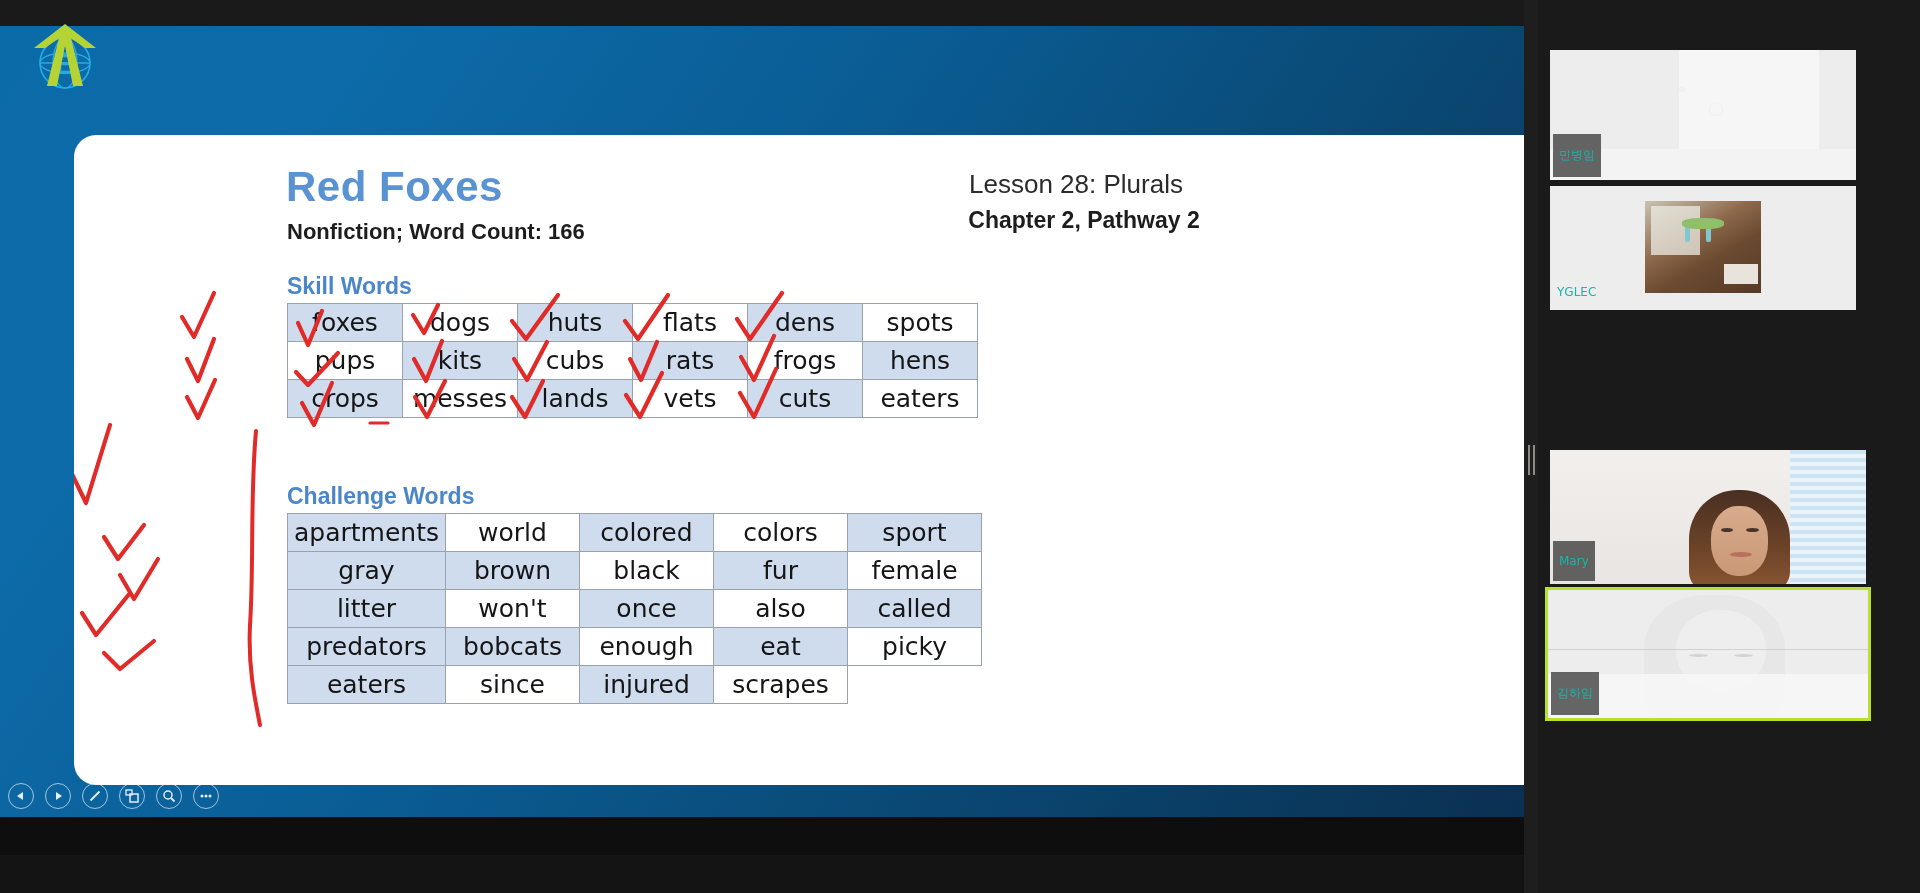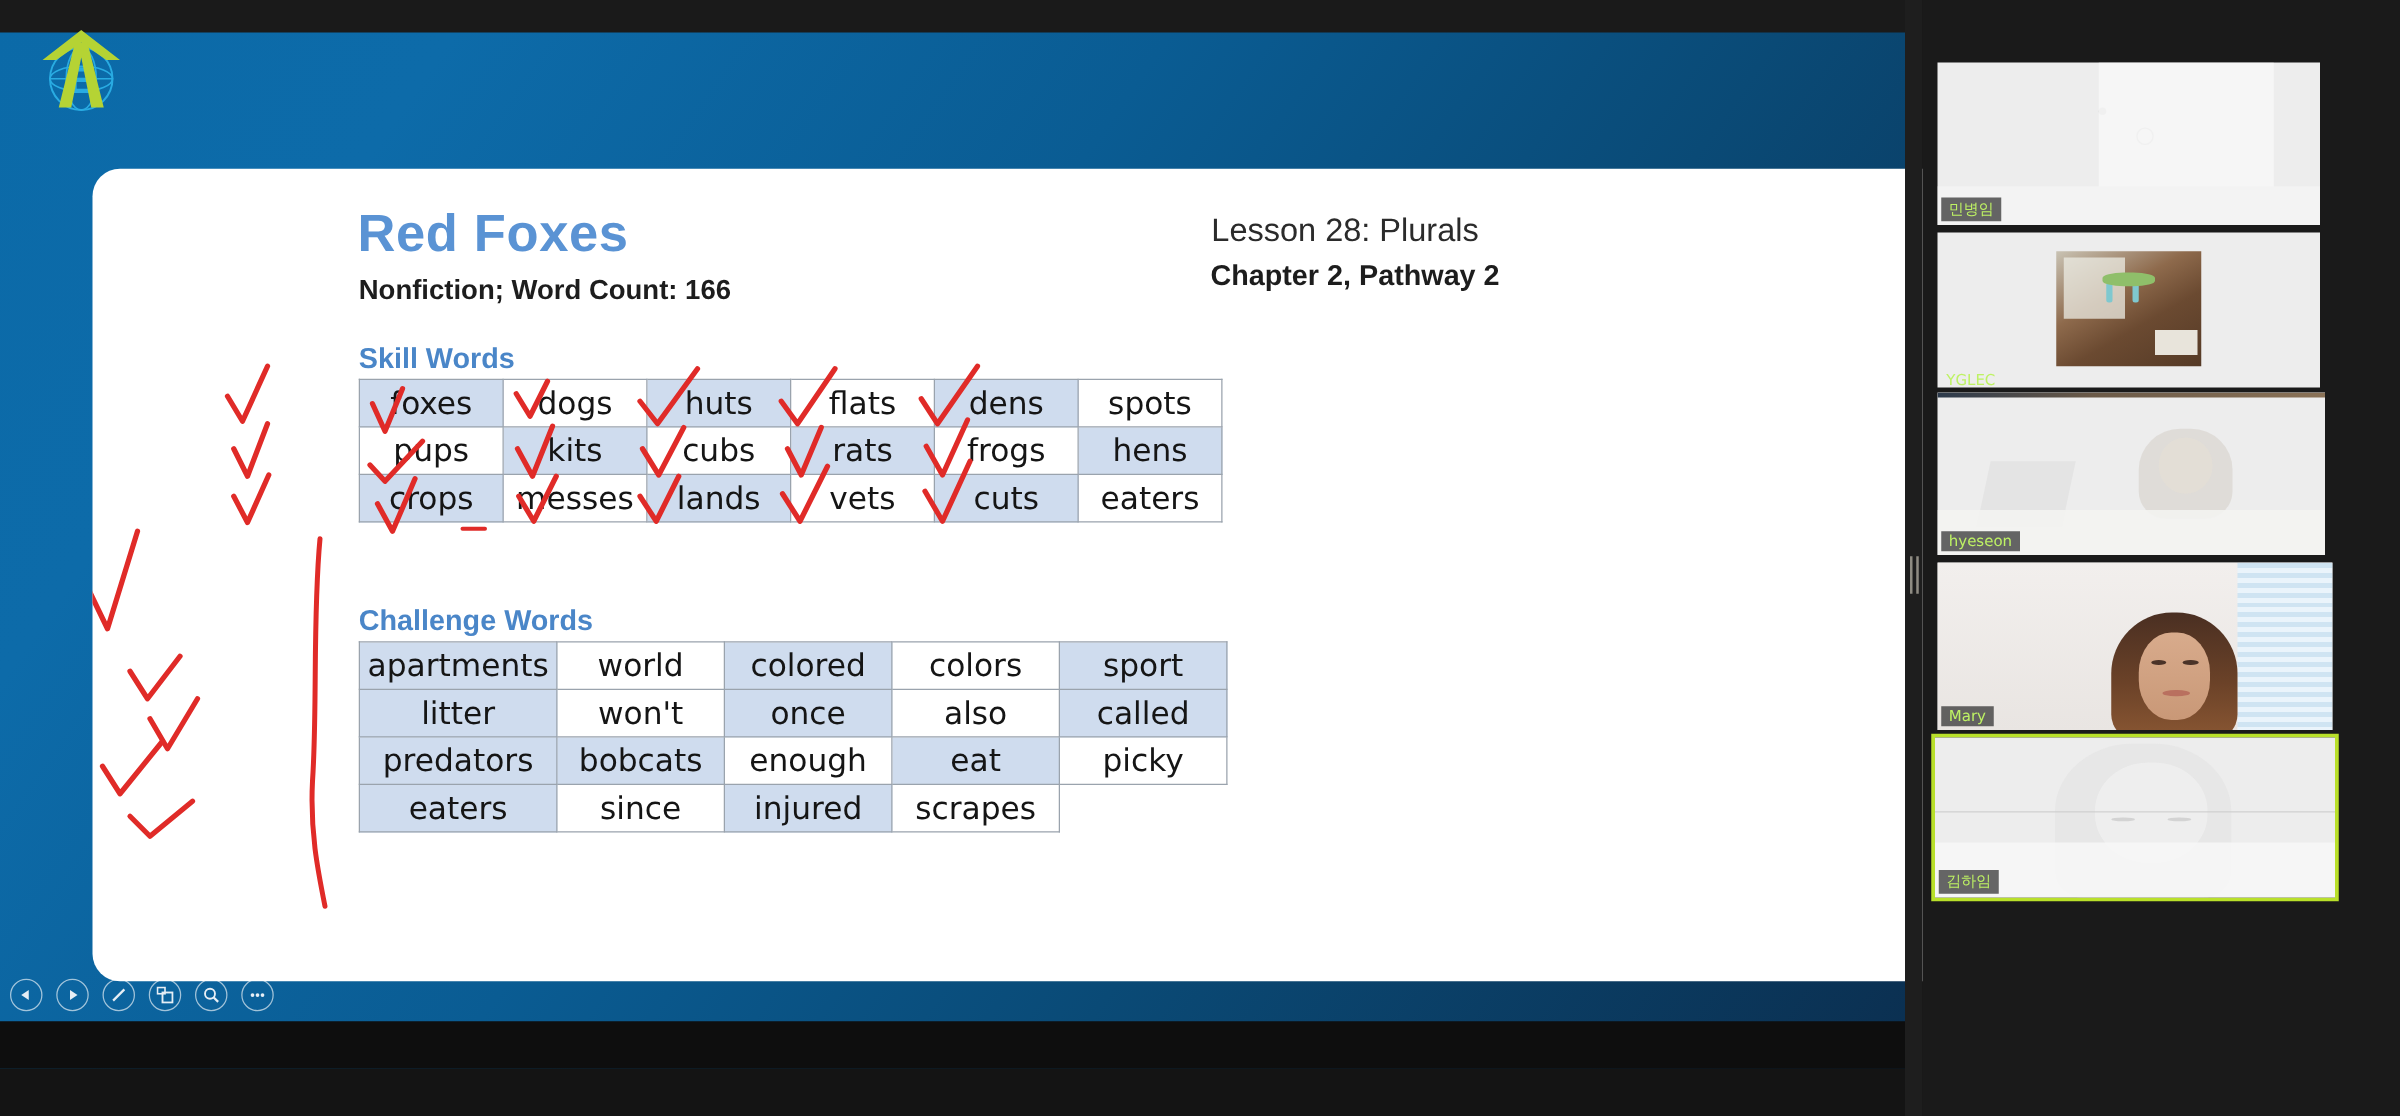--- a/index.html
+++ b/index.html
@@ -94,22 +94,22 @@
 
   
   #filmstrip {
     position:absolute; left:1538px; top:0; width:382px; height:893px; background:#1a1a1a;
   }
   .tile { position:absolute; left:6px; width:306px; }
   .tile .video {
     position:relative; width:100%; height:100%; overflow:hidden; background:#ededed;
   }
   .tile .namebadge {
-    position:absolute; left:3px; bottom:3px; padding:1px 6px;
-    background:rgba(50,50,50,.74); color:#bef264; font-size:12px;
+    position:absolute; left:3px; bottom:3px; padding:13px 6px;
+    background:rgba(50,50,50,.74); color:#14b8a6; font-size:12px;
     font-family:"DejaVu Sans", sans-serif; white-space:nowrap; z-index:4;
   }
   .tile.active { outline:3px solid #b9e02a; }
 
   
   #tile-0 { left:12px; top:50px; width:306px; height:130px; }
   #tile-1 { left:12px; top:186px; width:306px; height:124px; }
   #tile-2 { left:12px; top:314px; width:310px; height:130px; }
   #tile-3 { left:12px; top:450px; width:316px; height:134px; }
   #tile-4 { left:10px; top:590px; width:320px; height:128px; }
@@ -183,20 +183,27 @@
       <table class="wordtable" id="challenge-table">
           <tbody>
             <tr>
               <td class="shade">apartments</td>
               <td class="plain">world</td>
               <td class="shade">colored</td>
               <td class="plain">colors</td>
               <td class="shade">sport</td>
             </tr>
             <tr>
+              <td class="shade">gray</td>
+              <td class="shade">brown</td>
+              <td class="plain">black</td>
+              <td class="shade">fur</td>
+              <td class="plain">female</td>
+            </tr>
+            <tr>
               <td class="shade">litter</td>
               <td class="plain">won't</td>
               <td class="shade">once</td>
               <td class="plain">also</td>
               <td class="shade">called</td>
             </tr>
             <tr>
               <td class="shade">predators</td>
               <td class="shade">bobcats</td>
               <td class="plain">enough</td>
@@ -313,34 +320,20 @@
              background:linear-gradient(150deg,#c9c3b4 0%,#8e6a4c 38%,#6b4a31 62%,#553a26 100%);"></div>
         <div class="soft-shape" style="left:33%;top:16%;width:16%;height:40%;background:rgba(236,236,228,.75)"></div>
         <div class="soft-shape" style="left:44%;top:32%;width:5px;height:16px;background:#7fc8cf;border-radius:2px"></div>
         <div class="soft-shape" style="left:51%;top:32%;width:5px;height:16px;background:#7fc8cf;border-radius:2px"></div>
         <div class="soft-shape" style="left:43%;top:26%;width:14%;height:9%;background:#8fbf6a;border-radius:40%"></div>
         <div class="soft-shape" style="left:57%;top:63%;width:11%;height:16%;background:#e8e4db"></div>
       </div>
       <div class="namebadge" style="background:transparent;left:1px;bottom:-2px;">YGLEC</div>
     </div>
 
-    <div class="tile" id="tile-2">
-      <div class="video vid-hyeseon">
-        <div class="soft-shape" style="left:0;top:0;width:100%;height:4px;
-             background:linear-gradient(90deg,#2c3a4c 0%,#6b5a48 40%,#8a7257 100%)"></div>
-        <div class="soft-shape" style="left:52%;top:22%;width:24%;height:56%;
-             background:rgba(212,205,198,.55);border-radius:45% 45% 30% 30%"></div>
-        <div class="soft-shape" style="left:57%;top:28%;width:14%;height:34%;
-             background:rgba(228,222,214,.8);border-radius:50%"></div>
-        <div class="soft-shape" style="left:12%;top:42%;width:22%;height:40%;
-             background:rgba(224,224,224,.75);transform:skewX(-12deg)"></div>
-        <div class="soft-shape" style="left:0;top:72%;width:100%;height:28%;background:rgba(243,243,241,.9)"></div>
-      </div>
-      <div class="namebadge">hyeseon</div>
-    </div>
 
     <div class="tile active" id="tile-4">
       <div class="video vid-kim">
         <div class="soft-shape" style="left:30%;top:4%;width:44%;height:96%;
              background:rgba(228,228,228,.65);border-radius:44% 44% 16% 16%"></div>
         <div class="soft-shape" style="left:40%;top:16%;width:28%;height:62%;
              background:rgba(240,240,240,.8);border-radius:48%"></div>
         <div class="soft-shape" style="left:44%;top:50%;width:6%;height:2.5%;background:rgba(190,190,190,.55);border-radius:50%"></div>
         <div class="soft-shape" style="left:58%;top:50%;width:6%;height:2.5%;background:rgba(190,190,190,.55);border-radius:50%"></div>
         <div class="soft-shape" style="left:0;top:66%;width:100%;height:34%;background:rgba(246,246,246,.92)"></div>

